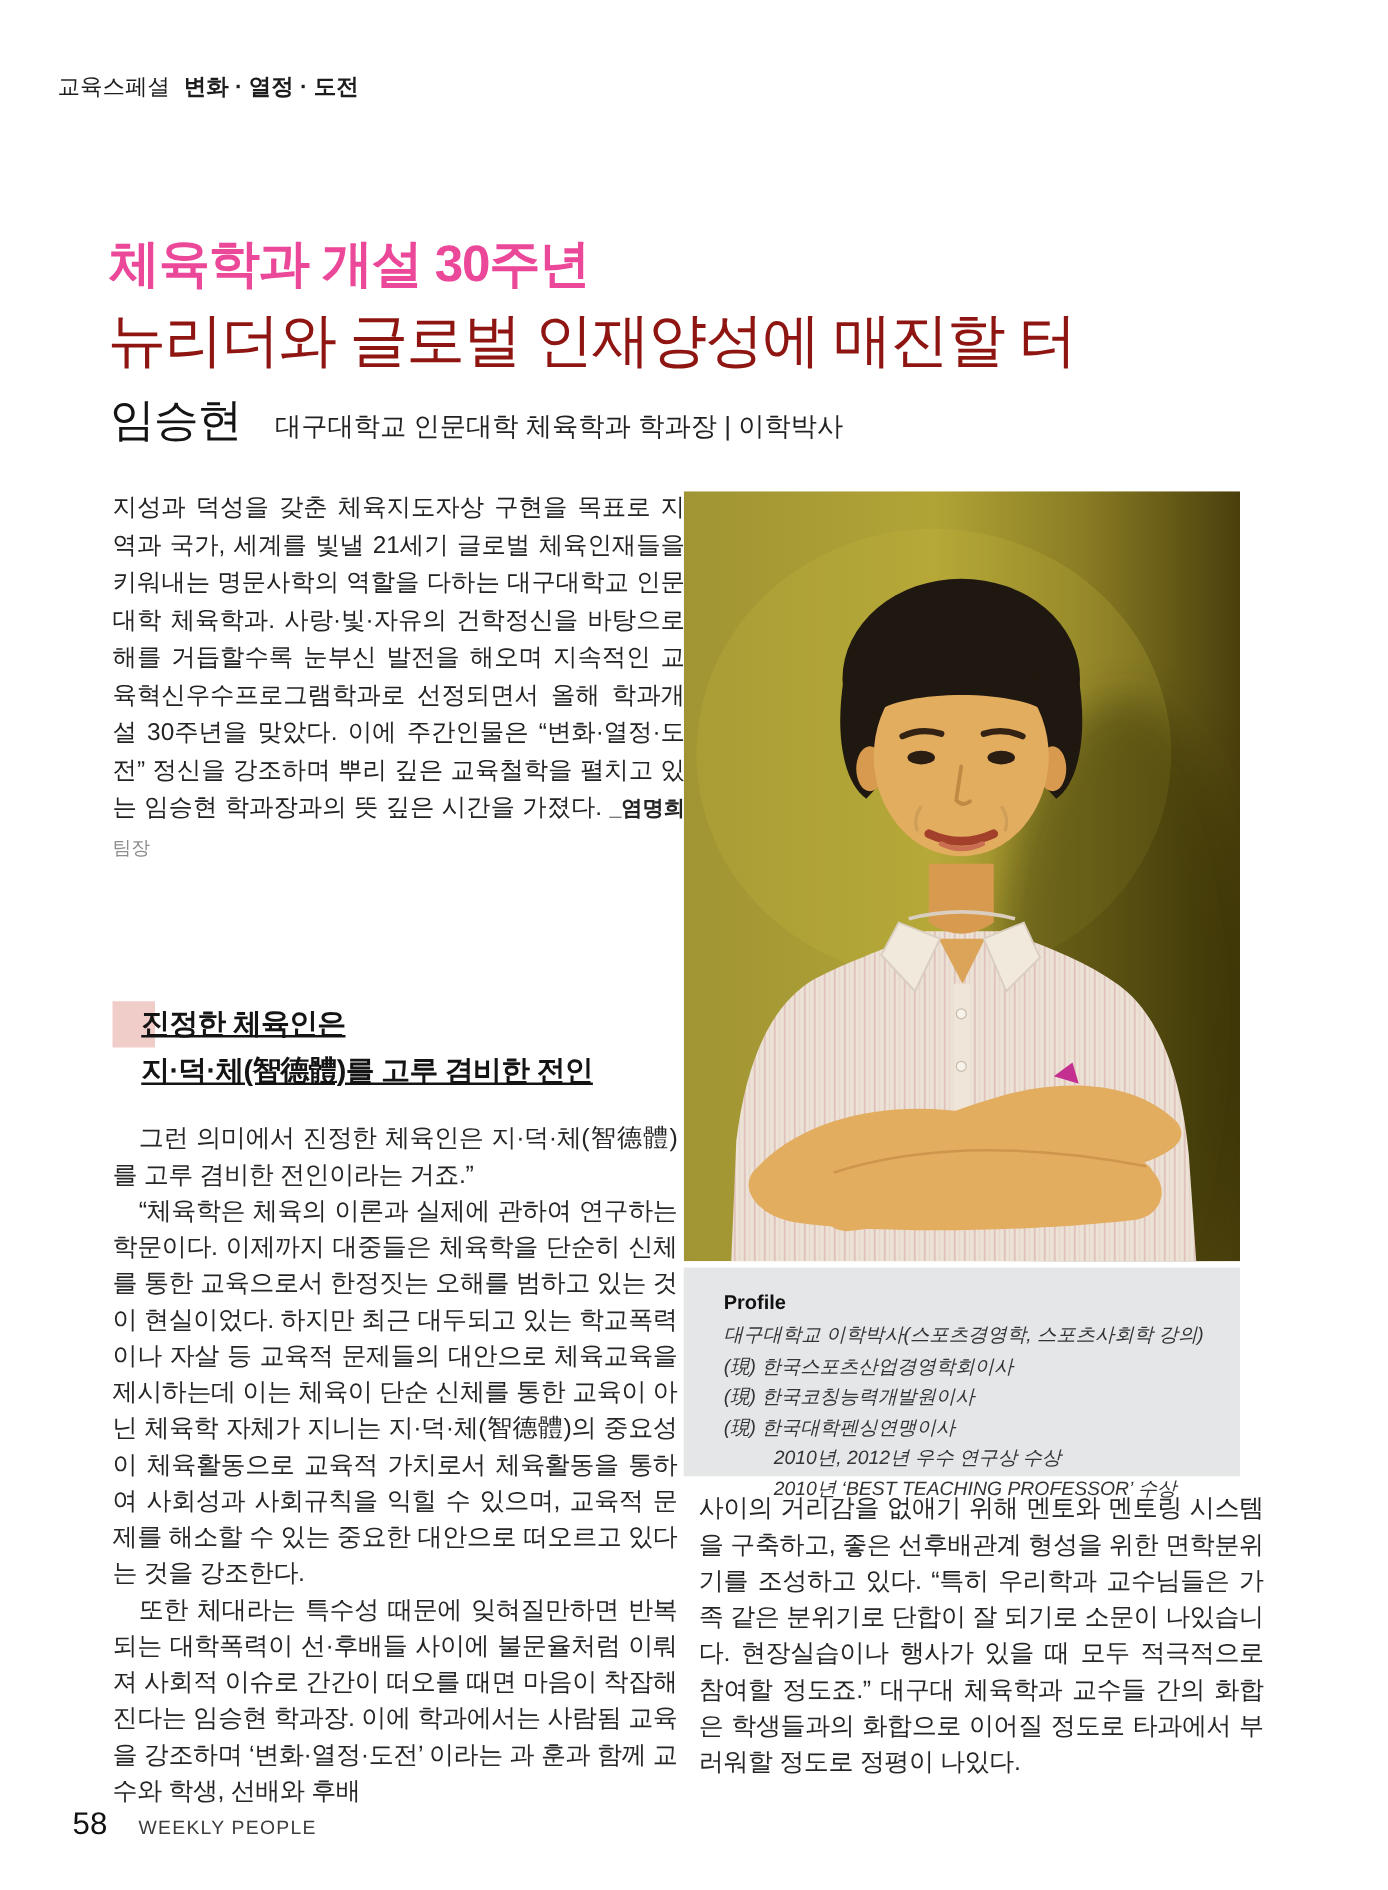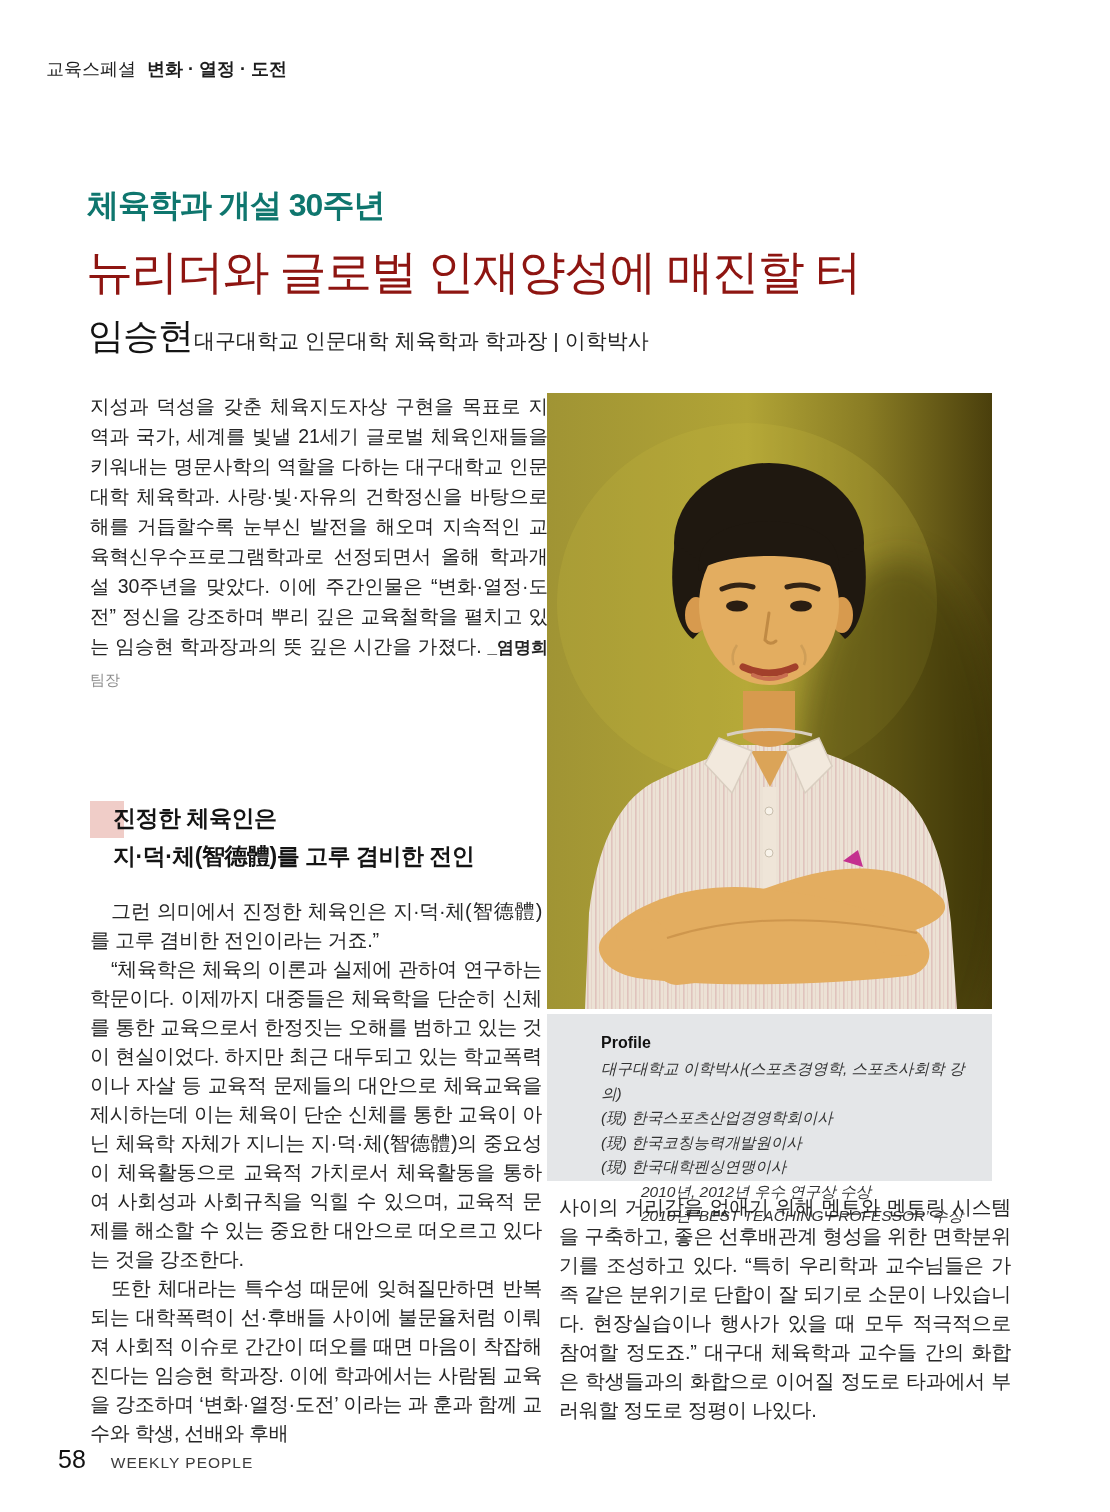--- a/index.html
+++ b/index.html
@@ -4,41 +4,41 @@
 <style>
   html,body{margin:0;padding:0;background:#ffffff;}
   .page{
     position:relative;width:1110px;height:1512px;background:#ffffff;overflow:hidden;
     font-family:"Liberation Sans","DejaVu Sans",sans-serif;color:#1a1a1a;
   }
   
   .eyebrow{position:absolute;left:46px;top:57px;font-size:18px;color:#1d1d1d;}
   .eyebrow .topics{font-weight:bold;margin-left:6px;}
   
-  .kicker{position:absolute;left:87px;top:184px;font-size:32px;font-weight:800;color:#0f766e;letter-spacing:-1px;}
+  .kicker{position:absolute;left:87px;top:184px;font-size:41px;font-weight:800;color:#ec4899;letter-spacing:-1px;}
   .title{position:absolute;left:86px;top:241px;font-size:47px;font-weight:400;color:var(--accent-red,#8e1511);letter-spacing:-1.5px;}
-  .byline{position:absolute;left:88px;top:312px;display:flex;align-items:baseline;gap:1px;}
+  .byline{position:absolute;left:88px;top:312px;display:flex;align-items:baseline;gap:27px;}
   .byline .name{font-size:36px;font-weight:400;color:#141414;letter-spacing:-1px;}
   .byline .aff{font-size:21px;color:#222;}
   
   .lead{position:absolute;left:90px;top:391px;width:458px;font-size:19.5px;line-height:30px;color:#232323;text-align:justify;}
   .lead .credit-name{font-weight:bold;font-size:17px;white-space:nowrap;}
   .lead .credit-role{color:#8d8d8d;font-size:15px;}
   
   .photo{position:absolute;left:547px;top:393px;width:445px;height:616px;}
   .photo svg{display:block;width:100%;height:100%;}
   
-  .profile{position:absolute;left:547px;top:1014px;width:445px;height:167px;background:var(--profile-bg,#e4e6e8);box-sizing:border-box;padding:20px 18px 0 54px;}
+  .profile{position:absolute;left:547px;top:1014px;width:445px;height:167px;background:var(--profile-bg,#e4e6e8);box-sizing:border-box;padding:20px 18px 0 32px;}
   .profile-title{font-weight:bold;font-size:16px;color:#111;margin:0 0 5px 0;}
   .profile .line{font-size:15.5px;line-height:24.5px;color:#333;font-style:italic;}
   .profile .indent{padding-left:40px;}
   
   .subhead-block{position:absolute;left:90px;top:799px;width:460px;}
   .subhead-square{position:absolute;left:0;top:2px;width:34px;height:37px;background:var(--subhead-pink,#f0cdc8);}
-  .subhead-text{position:relative;margin:0 0 0 23px;font-size:23px;font-weight:bold;line-height:38px;color:#141414;letter-spacing:-0.5px;}
+  .subhead-text{position:relative;margin:0 0 0 23px;font-size:23px;font-weight:bold;line-height:38px;color:#141414;letter-spacing:-0.5px;text-decoration:underline;}
   
   .col{position:absolute;font-size:20px;line-height:29px;color:#262626;text-align:justify;letter-spacing:-0.3px;}
   .col p{margin:0;text-indent:21px;}
   .col-left{left:90px;top:897px;width:452px;}
   .col-right{left:559px;top:1193px;width:452px;}
   .col-right p{text-indent:0;}
   
   .footer{position:absolute;left:58px;top:1445px;display:flex;align-items:baseline;gap:25px;}
   .footer .num{font-size:25px;color:#111;}
   .footer .mag{font-size:15.5px;color:#3c3c3c;letter-spacing:1px;}

